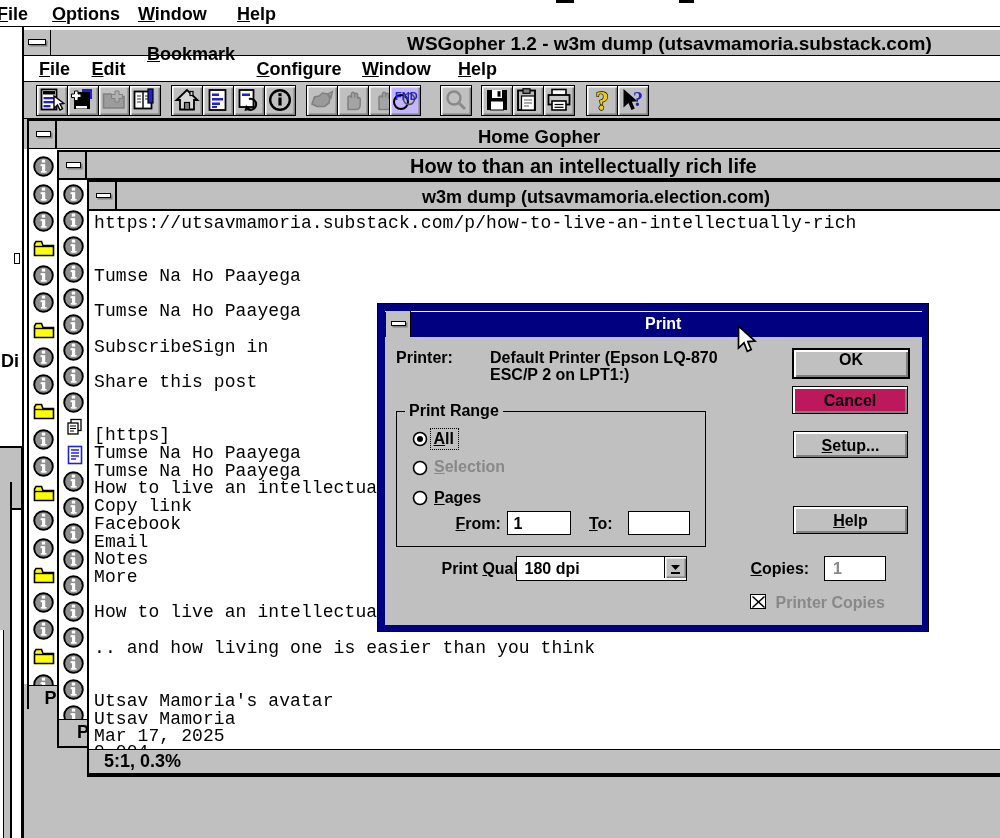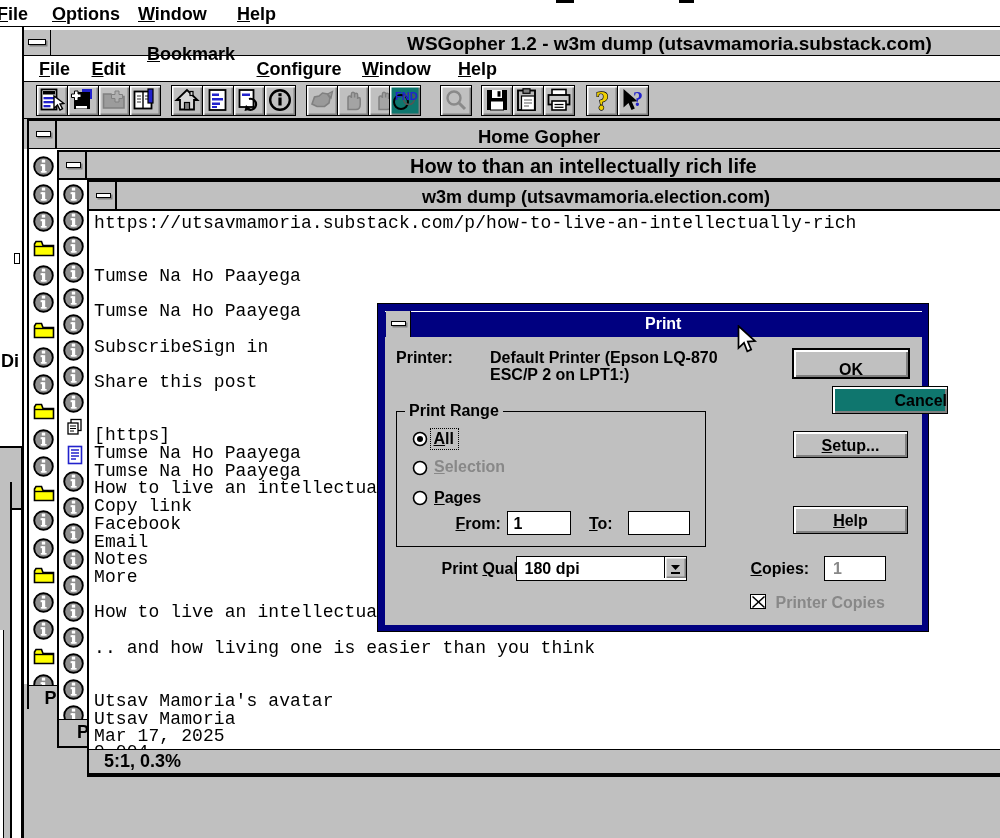--- a/index.html
+++ b/index.html
@@ -135,21 +135,21 @@
     <div class="abs" style="left:337px;top:85px;width:30px;height:28.5px;background:#c0c0c0;border:1px solid #000;box-shadow:inset 1.5px 1.5px 0 #fff, inset -1.5px -1.5px 0 #808080;">
       <div class="abs" style="left:1.5px;top:1.5px;"><svg width="26" height="24">
           <path d="M8 21.5 L8 10 Q8 8 9.7 8 Q11.4 8 11.4 10 L11.4 6 Q11.4 4.2 13 4.2 Q14.6 4.2 14.6 6 L14.6 9.5 L14.6 6.8 Q14.6 5.2 16.1 5.2 Q17.6 5.2 17.6 6.8 L17.6 11 Q17.6 9.6 18.9 9.6 Q20.2 9.6 20.2 11 L20.2 16.5 Q20.2 21.5 16 21.5 Z" fill="#a4a4a4" stroke="#808080" stroke-width="1.5"></path>
         </svg></div>
     </div>
     <div class="abs" style="left:368px;top:85px;width:30px;height:28.5px;background:#c0c0c0;border:1px solid #000;box-shadow:inset 1.5px 1.5px 0 #fff, inset -1.5px -1.5px 0 #808080;">
       <div class="abs" style="left:1.5px;top:1.5px;"><svg width="26" height="24">
           <path d="M8 21.5 L8 10 Q8 8 9.7 8 Q11.4 8 11.4 10 L11.4 6 Q11.4 4.2 13 4.2 Q14.6 4.2 14.6 6 L14.6 9.5 L14.6 6.8 Q14.6 5.2 16.1 5.2 Q17.6 5.2 17.6 6.8 L17.6 11 Q17.6 9.6 18.9 9.6 Q20.2 9.6 20.2 11 L20.2 16.5 Q20.2 21.5 16 21.5 Z" fill="#a4a4a4" stroke="#808080" stroke-width="1.5"></path>
         </svg></div>
     </div>
-    <div class="abs" style="left:389px;top:85px;width:30px;height:28.5px;background:#0f766e;border:1px solid #000;box-shadow:inset 1.5px 1.5px 0 #fff, inset -1.5px -1.5px 0 #808080;">
+    <div class="abs" style="left:389px;top:85px;width:30px;height:28.5px;background:#c4b5fd;border:1px solid #000;box-shadow:inset 1.5px 1.5px 0 #fff, inset -1.5px -1.5px 0 #808080;">
       <div class="abs" style="left:1.5px;top:1.5px;"><svg width="26" height="24">
           <circle cx="9" cy="14" r="7" fill="none" stroke="#000" stroke-width="2"></circle>
           <circle cx="17" cy="11" r="5.5" fill="none" stroke="#555" stroke-width="1.6"></circle>
           <text x="3" y="12" font-size="11" font-weight="bold" fill="#2222cc" font-family="Liberation Sans">FND</text>
         </svg></div>
     </div>
     <div class="abs" style="left:440px;top:85px;width:30px;height:28.5px;background:#c0c0c0;border:1px solid #000;box-shadow:inset 1.5px 1.5px 0 #fff, inset -1.5px -1.5px 0 #808080;">
       <div class="abs" style="left:1.5px;top:1.5px;"><svg width="26" height="24">
           <circle cx="11" cy="10" r="6.5" fill="none" stroke="#8a8a8a" stroke-width="2.4"></circle>
           <line x1="15.5" y1="14.5" x2="22" y2="21" stroke="#8a8a8a" stroke-width="3"></line>
@@ -592,23 +592,23 @@
 
 <div class="abs" style="left:750px;top:594px;width:14px;height:13px;border:1.5px solid #000;background:#fff;"></div>
 <svg class="abs" style="left:750px;top:594px;" width="17" height="16">
     <line x1="2.5" y1="2.5" x2="14.5" y2="13.5" stroke="#000" stroke-width="1.5"></line>
     <line x1="14.5" y1="2.5" x2="2.5" y2="13.5" stroke="#000" stroke-width="1.5"></line>
   </svg>
 <div class="abs b16" style="left:775.5px;top:594px;color:#888;">Printer Copies</div>
 
 <div id="buttons">
     <div class="abs" style="left:792px;top:348px;width:114px;height:26.5px;border:2.5px solid #000;background:#c0c0c0;box-shadow:inset 2px 2px 0 #fff, inset -2px -2px 0 #808080;text-align:center;">
-      <div class="b16" style="margin-top:11px;">OK</div>
-    </div>
-    <div class="abs" style="left:832px;top:385.5px;width:114px;height:26.5px;border:1.5px solid #000;background:#0f766e;box-shadow:inset 2px 2px 0 #fff, inset -2px -2px 0 #808080;text-align:right;">
+      <div class="b16" style="margin-top:1px;">OK</div>
+    </div>
+    <div class="abs" style="left:792px;top:385.5px;width:114px;height:26.5px;border:1.5px solid #000;background:#be185d;box-shadow:inset 2px 2px 0 #fff, inset -2px -2px 0 #808080;text-align:center;">
       <div class="b16" style="margin-top:5.75px;">Cancel</div>
     </div>
     <div class="abs" style="left:793px;top:431px;width:113px;height:25px;border:1.5px solid #000;background:#c0c0c0;box-shadow:inset 2px 2px 0 #fff, inset -2px -2px 0 #808080;text-align:center;">
       <div class="b16" style="margin-top:5px;"><u>S</u>etup...</div>
     </div>
     <div class="abs" style="left:793px;top:506px;width:113px;height:25.5px;border:1.5px solid #000;background:#c0c0c0;box-shadow:inset 2px 2px 0 #fff, inset -2px -2px 0 #808080;text-align:center;">
       <div class="b16" style="margin-top:5.25px;"><u>H</u>elp</div>
     </div>
   </div>
 

